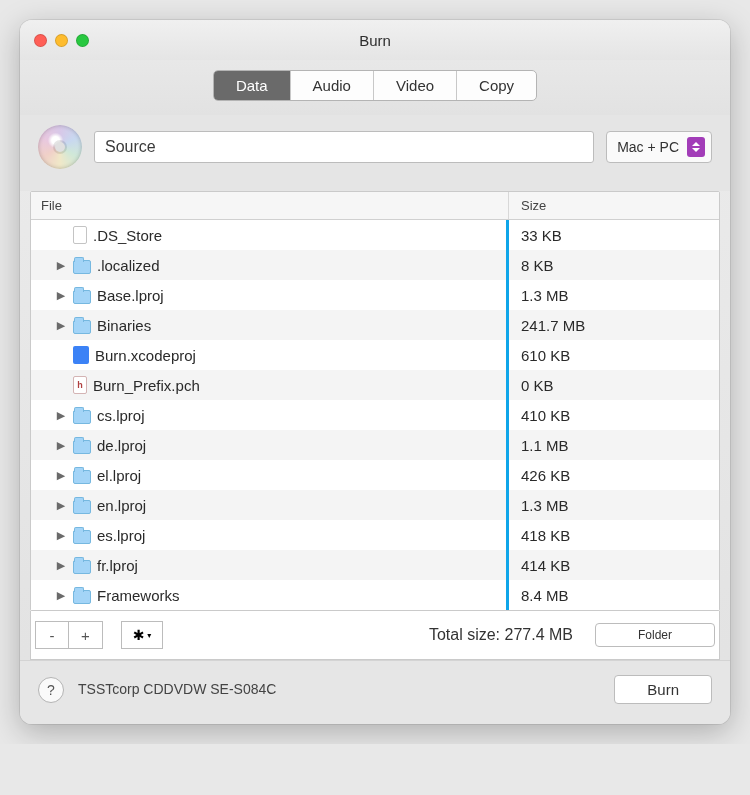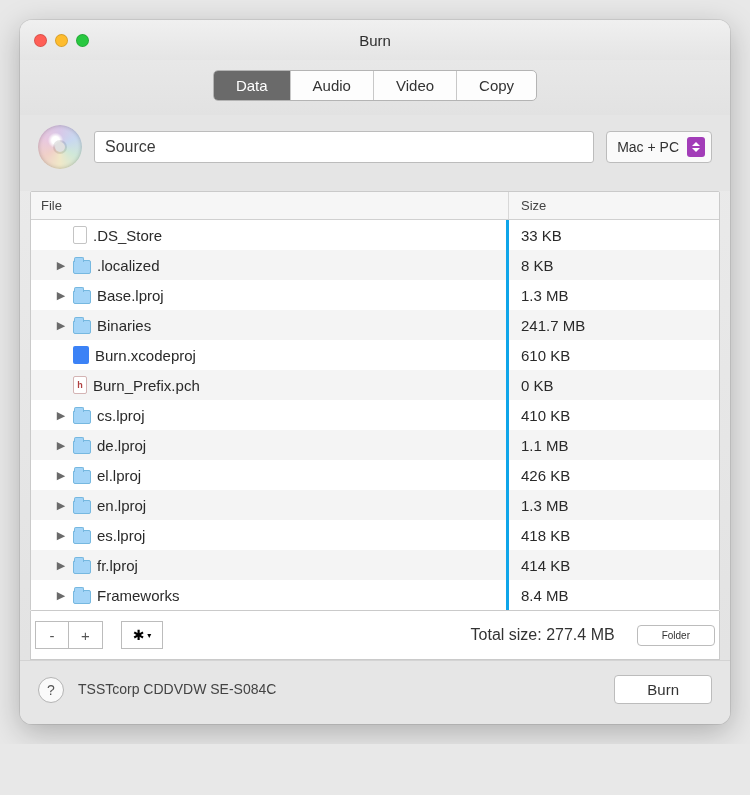--- a/index.html
+++ b/index.html
@@ -188,25 +188,25 @@
       font-size: 15px;
       color: #555;
       display:flex; align-items:center; justify-content:center;
       cursor: default;
     }
     .btn-grp .small-btn + .small-btn { border-left: none; }
     .gear-btn { width: 42px; border: 1px solid #bcbcbc; background:#fff; height:28px; display:flex;align-items:center;justify-content:center; gap:3px; margin-left:8px; cursor:default;}
     .total-size { margin-left: auto; font-size: 16px; color: #333; }
     .folder-btn {
       margin-left: 12px;
-      padding: 4px 24px;
+      padding: 4px 42px;
       background: #fff;
       border: 1px solid #bcbcbc;
       border-radius: 4px;
-      font-size: 10px;
+      font-size: 12px;
       color: #333;
       cursor: default;
     }
     .burn-row {
       display: flex;
       align-items: center;
       padding: 14px 18px 20px;
       gap: 14px;
       border-top: 1px solid #d4d4d4;
       background: #e6e6e6;

